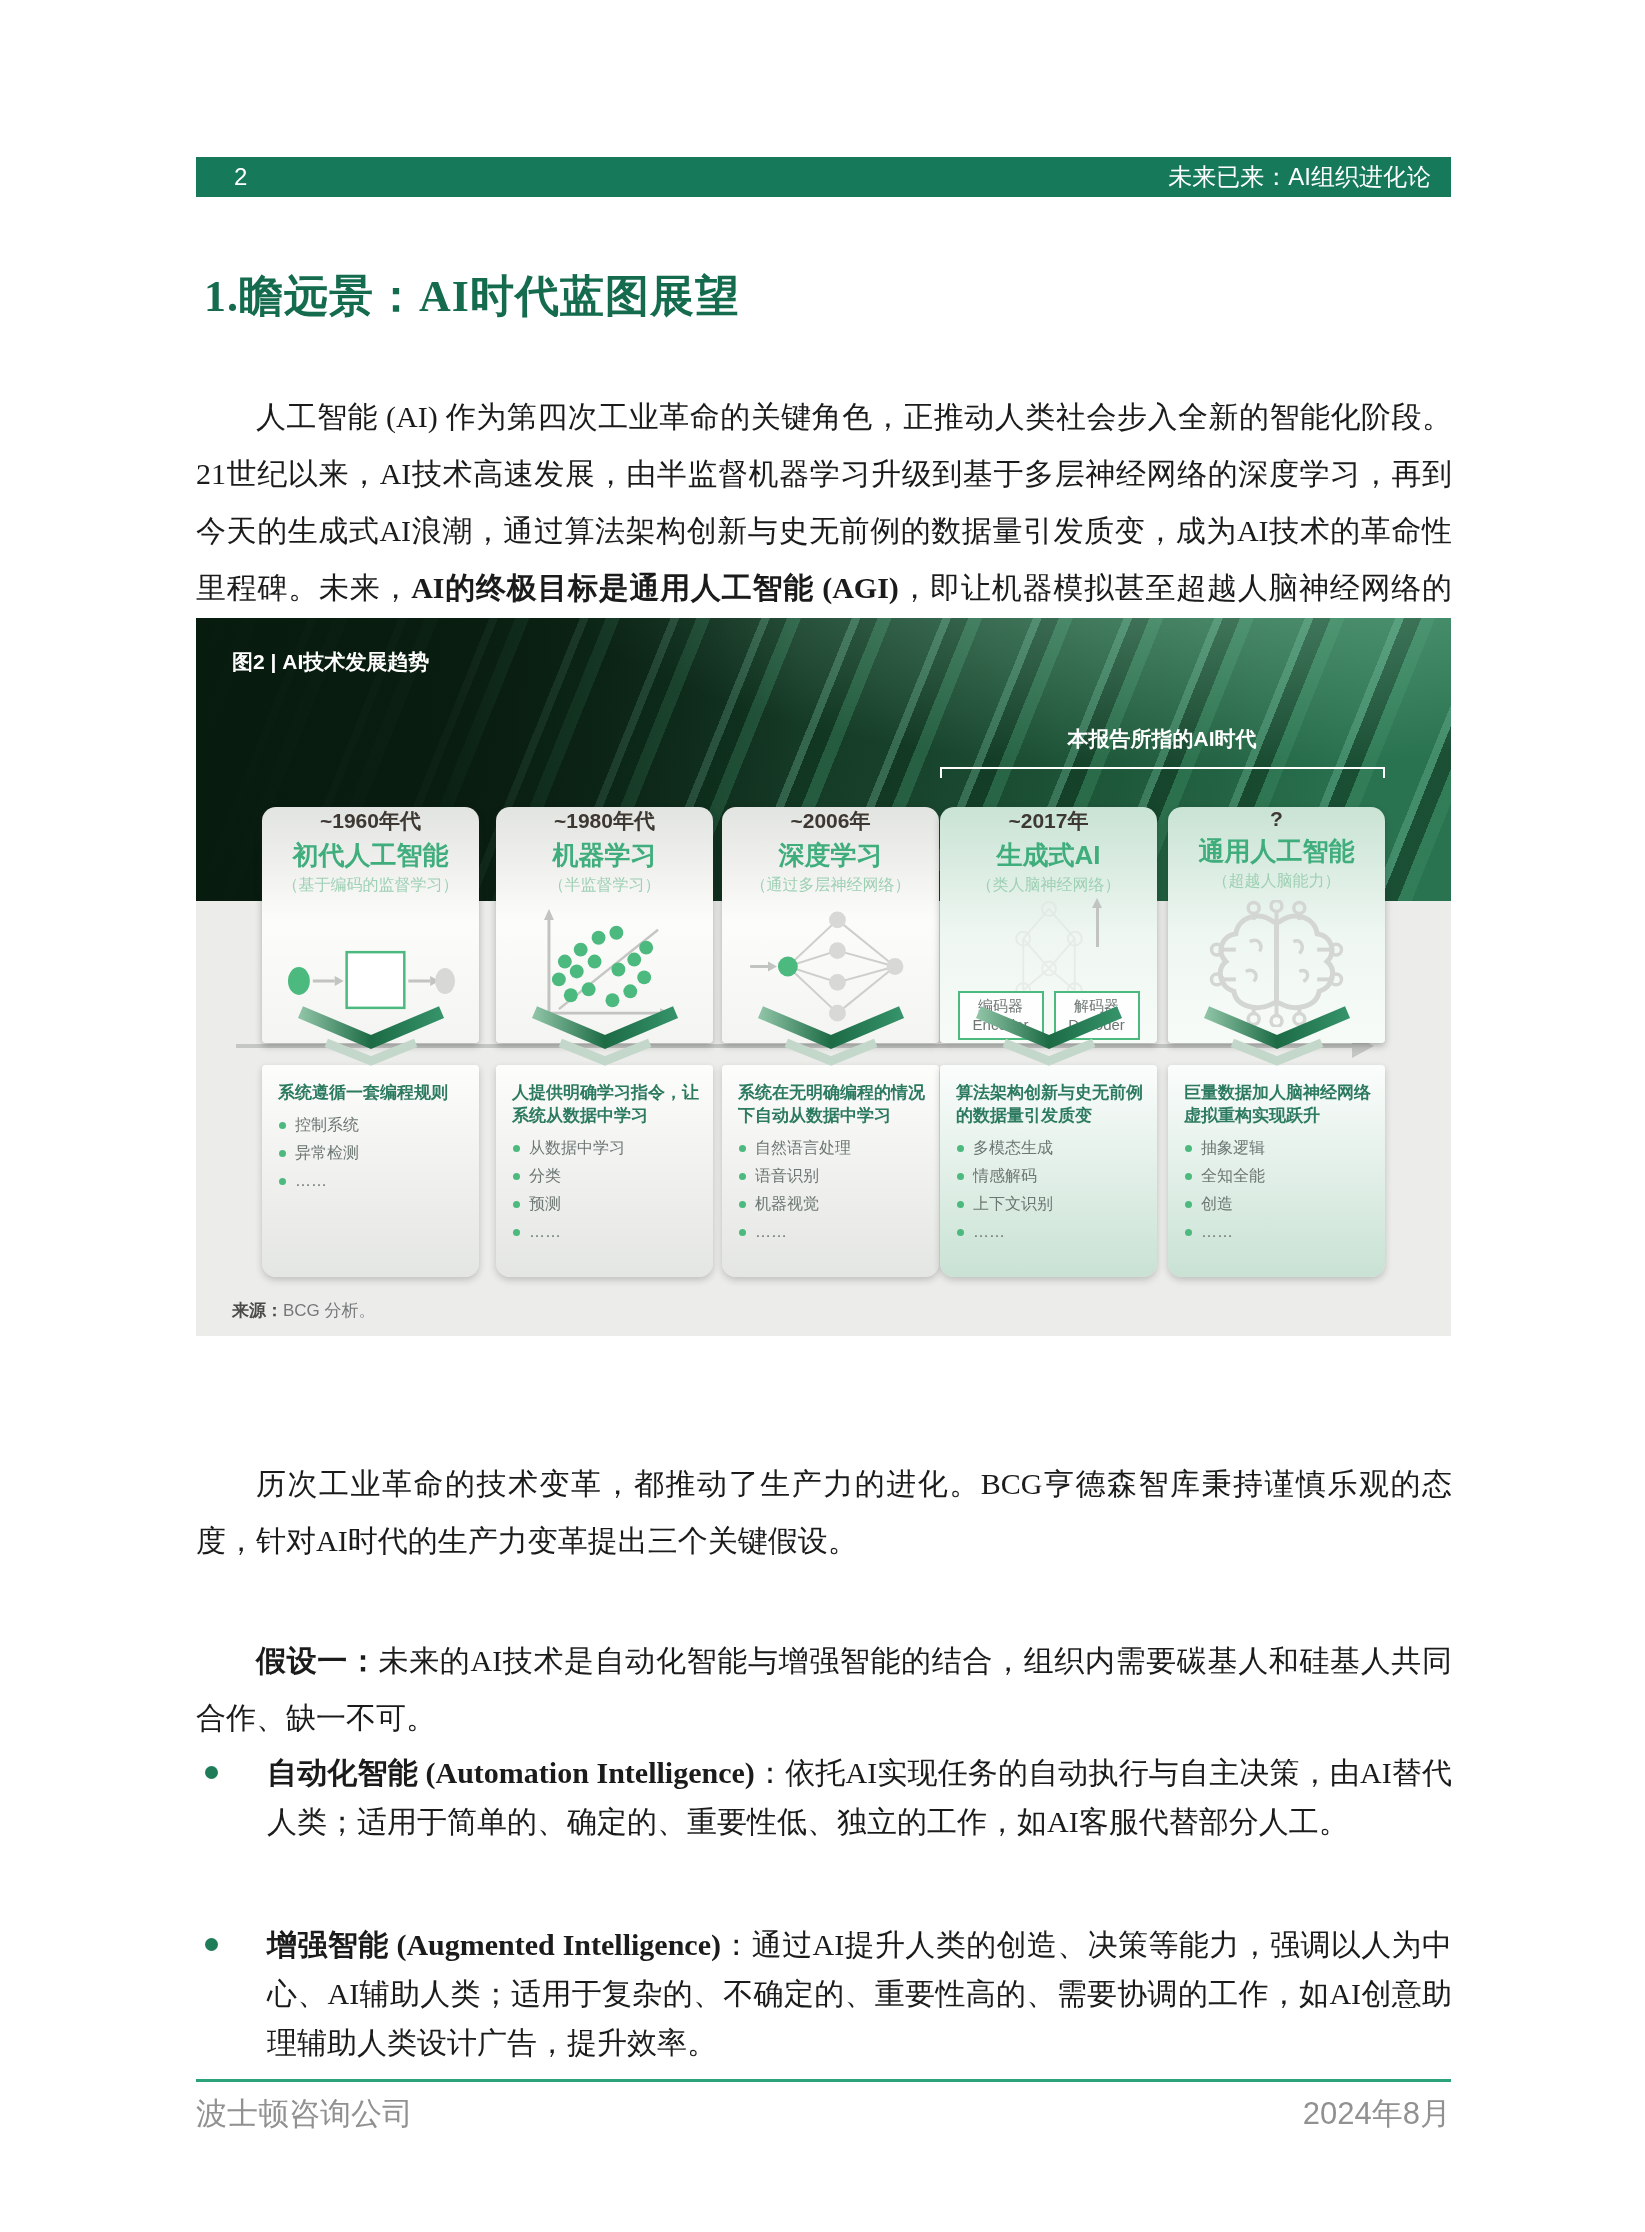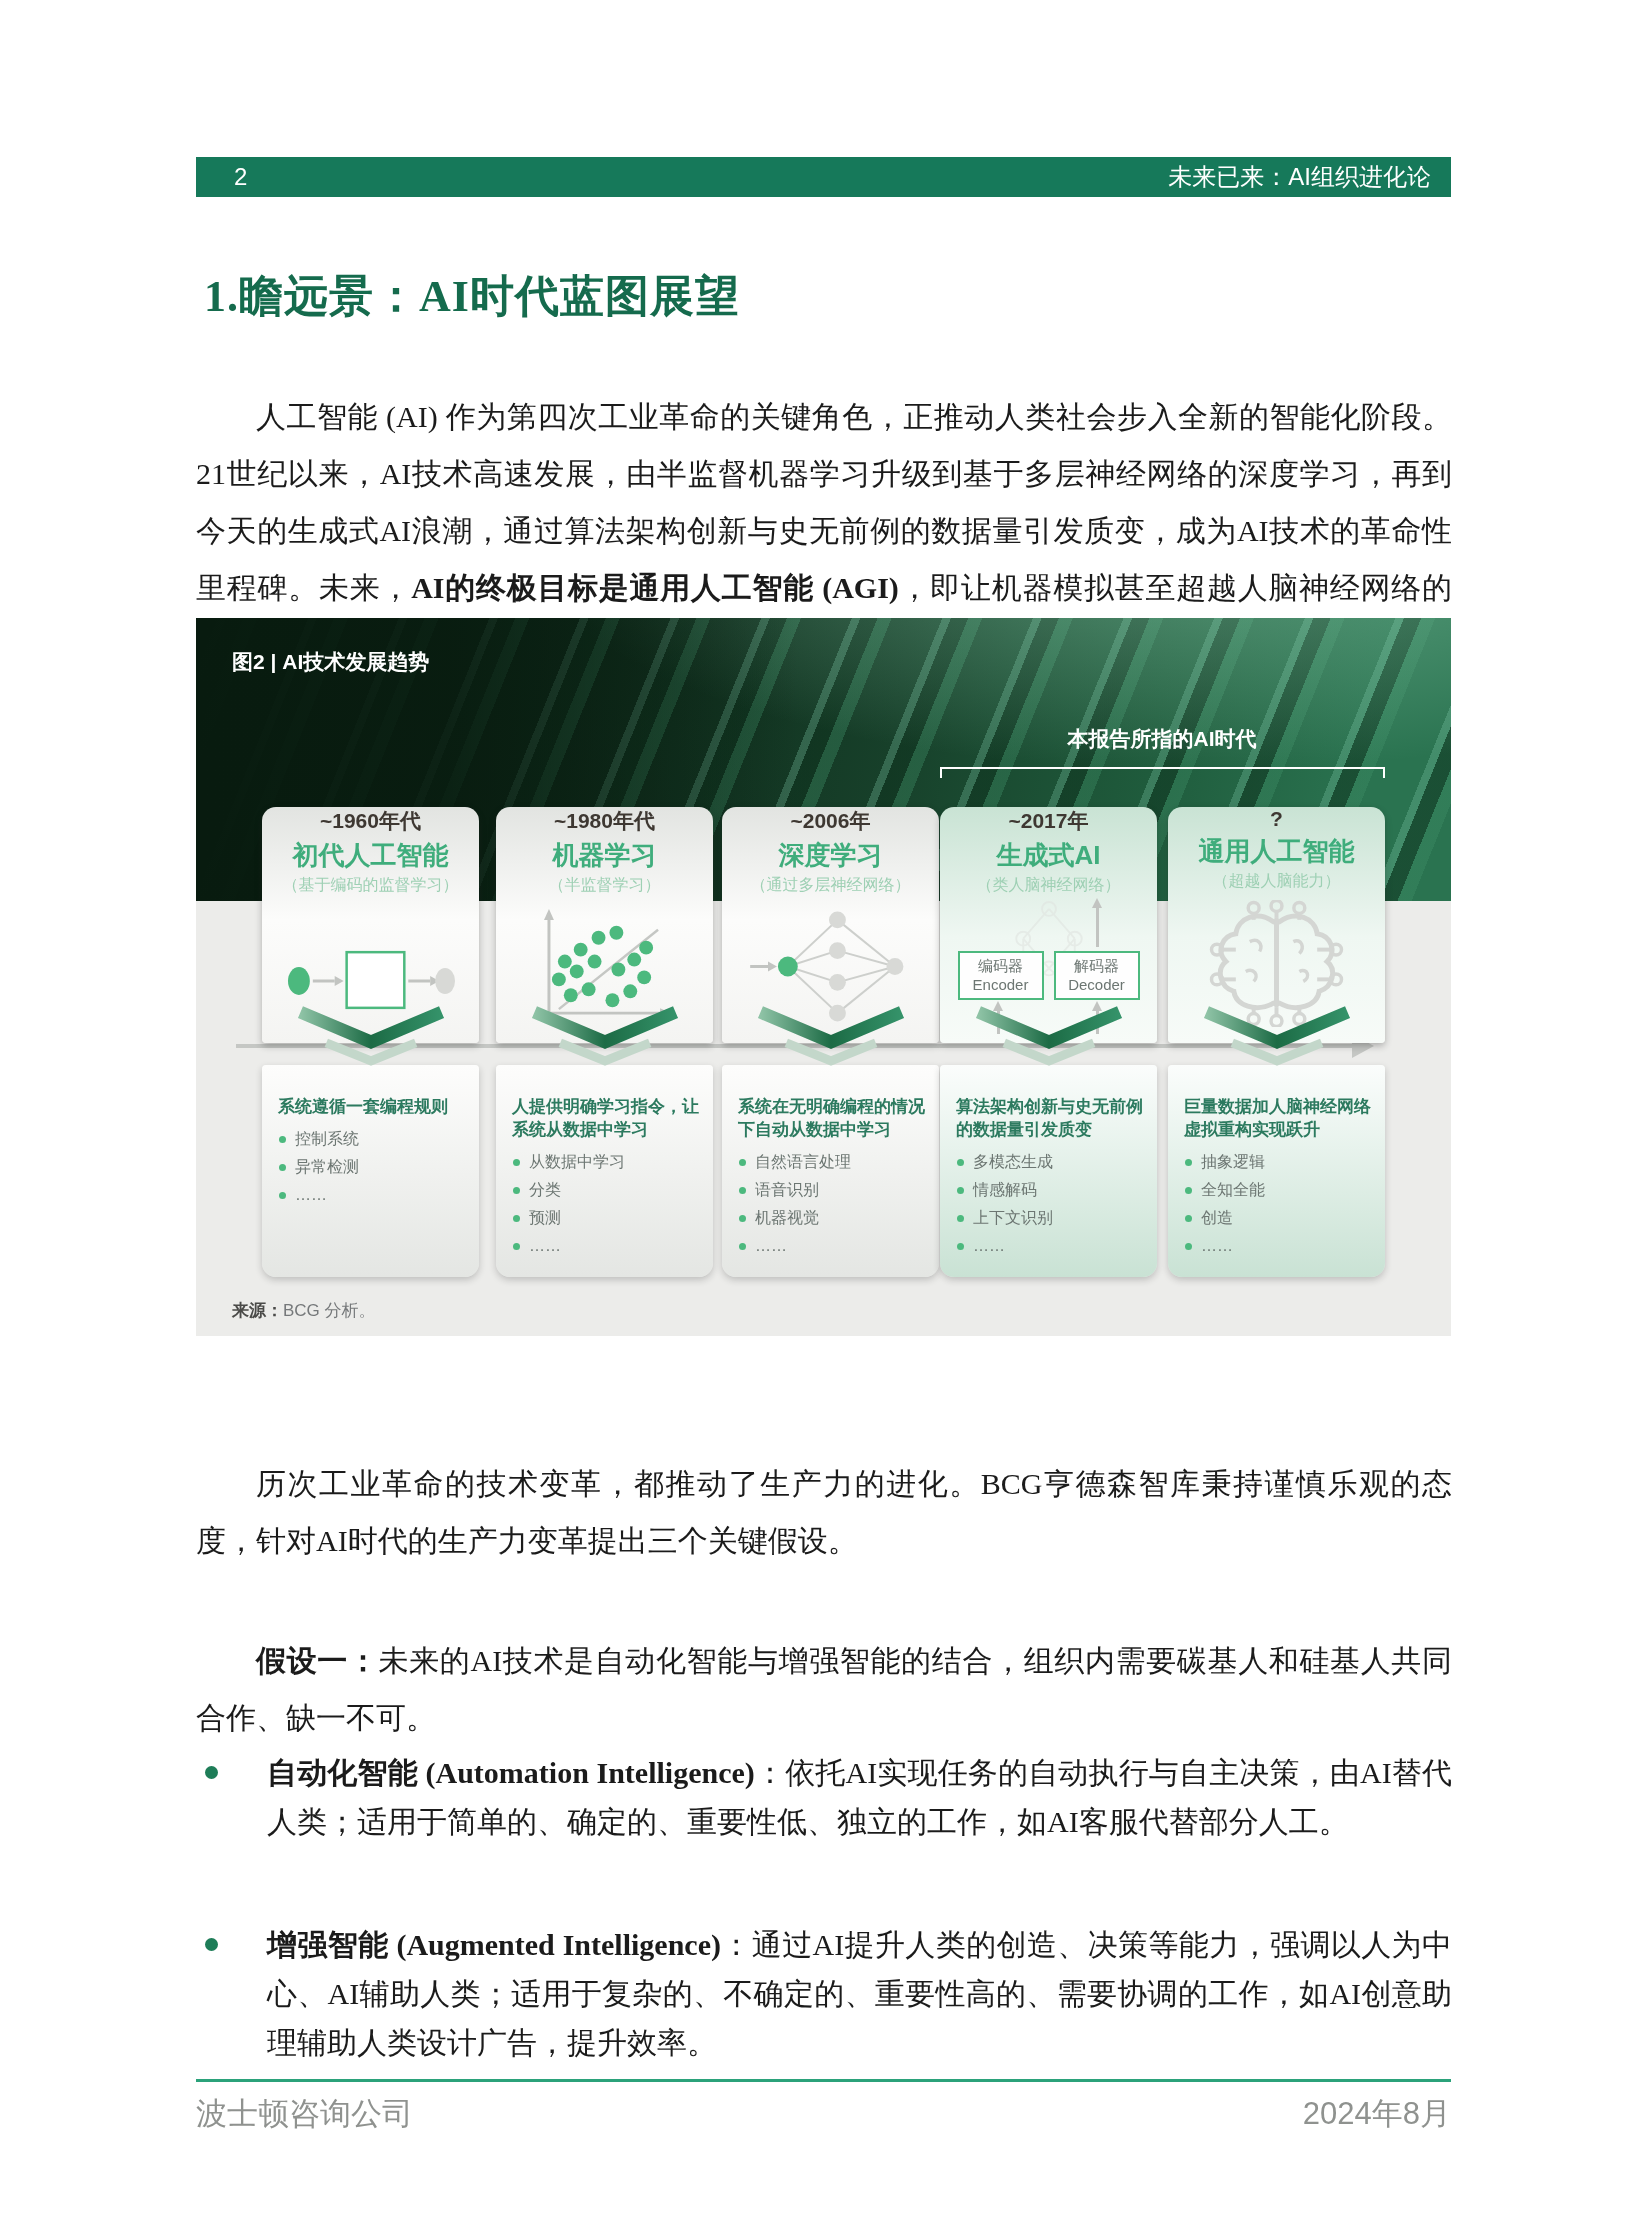--- a/index.html
+++ b/index.html
@@ -43,21 +43,21 @@
               border-left:22px solid #C5C7C4;border-top:12px solid transparent;border-bottom:12px solid transparent;}
 
   .col{position:absolute;top:176px;width:217px;z-index:1;}
   .c1{left:66px;} .c2{left:300px;} .c3{left:526px;} .c4{left:744px;} .c5{left:972px;}
 
   .card-top{position:relative;height:236px;border-radius:14px 14px 4px 4px;text-align:center;
             box-shadow:0 3px 7px rgba(30,30,30,.30);
             background:linear-gradient(180deg,#E2E4E1 0%,#FCFCFB 48%,#F4F4F2 100%);}
   .card-top.greenish{background:linear-gradient(180deg,#C9E3D4 0%,#EFF7F2 55%,#F7FBF8 100%);}
   .card-bot{position:relative;margin-top:22px;height:212px;border-radius:4px 4px 14px 14px;
-            box-sizing:border-box;padding:30px 14px 0 16px;text-align:left;
+            box-sizing:border-box;padding:16px 14px 0 16px;text-align:left;
             box-shadow:0 3px 7px rgba(30,30,30,.22);
             background:linear-gradient(180deg,#FDFDFC 0%,#E4E6E3 100%);}
   .card-bot.greenish{background:linear-gradient(180deg,#FBFDFC 0%,#C9E2D4 100%);}
 
   .year{margin-top:13px;font-size:21px;font-weight:bold;color:#3E3832;
         font-family:"Liberation Sans","DejaVu Sans",sans-serif;}
   .ctitle{margin-top:3px;font-size:26px;font-weight:bold;color:#3FAD7C;
           font-family:"Liberation Sans","DejaVu Sans",sans-serif;}
   .csub{margin-top:2px;font-size:16px;color:#9ED0B4;
         font-family:"Liberation Sans","DejaVu Sans",sans-serif;}
@@ -72,21 +72,21 @@
 
   .chev{position:absolute;left:50%;top:212px;transform:translateX(-50%);z-index:3;}
 
   .icon-area{position:absolute;left:0;right:0;bottom:16px;display:flex;justify-content:center;}
 
   
   .codec-wrap{position:absolute;left:0;right:0;top:88px;height:144px;}
   .codec-row{position:absolute;left:0;right:0;top:56px;display:flex;justify-content:center;gap:10px;z-index:2;}
   .codec{width:78px;border:2px solid #4CB97E;background:#FEFEFE;padding:3px 2px 4px;
          font-size:15px;line-height:19px;color:#6C7672;text-align:center;
-         font-family:"Liberation Sans","DejaVu Sans",sans-serif;}
+         font-family:"Liberation Sans","DejaVu Sans",sans-serif;margin-top:40px;}
   .varrow{position:absolute;width:3px;background:#C2C4C1;z-index:1;}
   .varrow::before{content:'';position:absolute;left:-4px;top:-9px;width:0;height:0;
                   border-left:5.5px solid transparent;border-right:5.5px solid transparent;
                   border-bottom:10px solid #C2C4C1;}
   .net-watermark{position:absolute;left:50%;top:0;transform:translateX(-50%);opacity:.55;z-index:0;}
 
   
   .fig-source{position:absolute;left:36px;top:681px;font-size:17px;color:#75787A;
               font-family:"Liberation Sans","DejaVu Sans",sans-serif;}
   .fig-source b{color:#4A4A48;}

